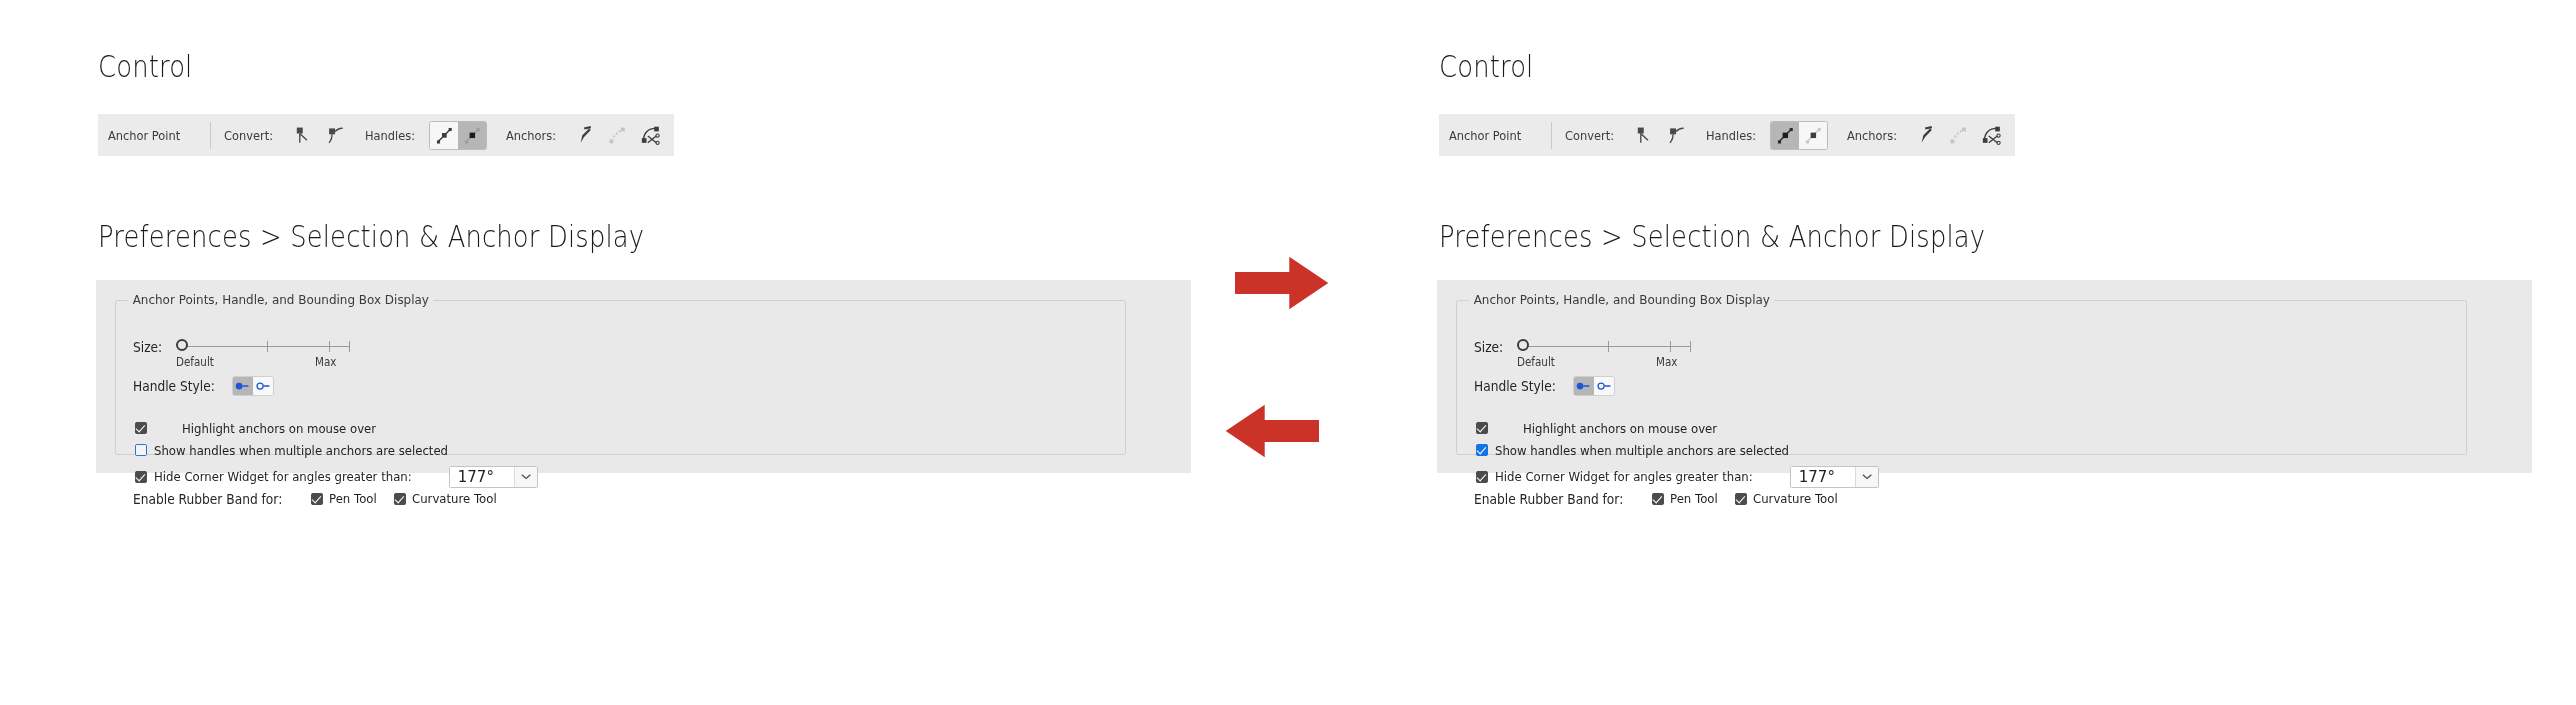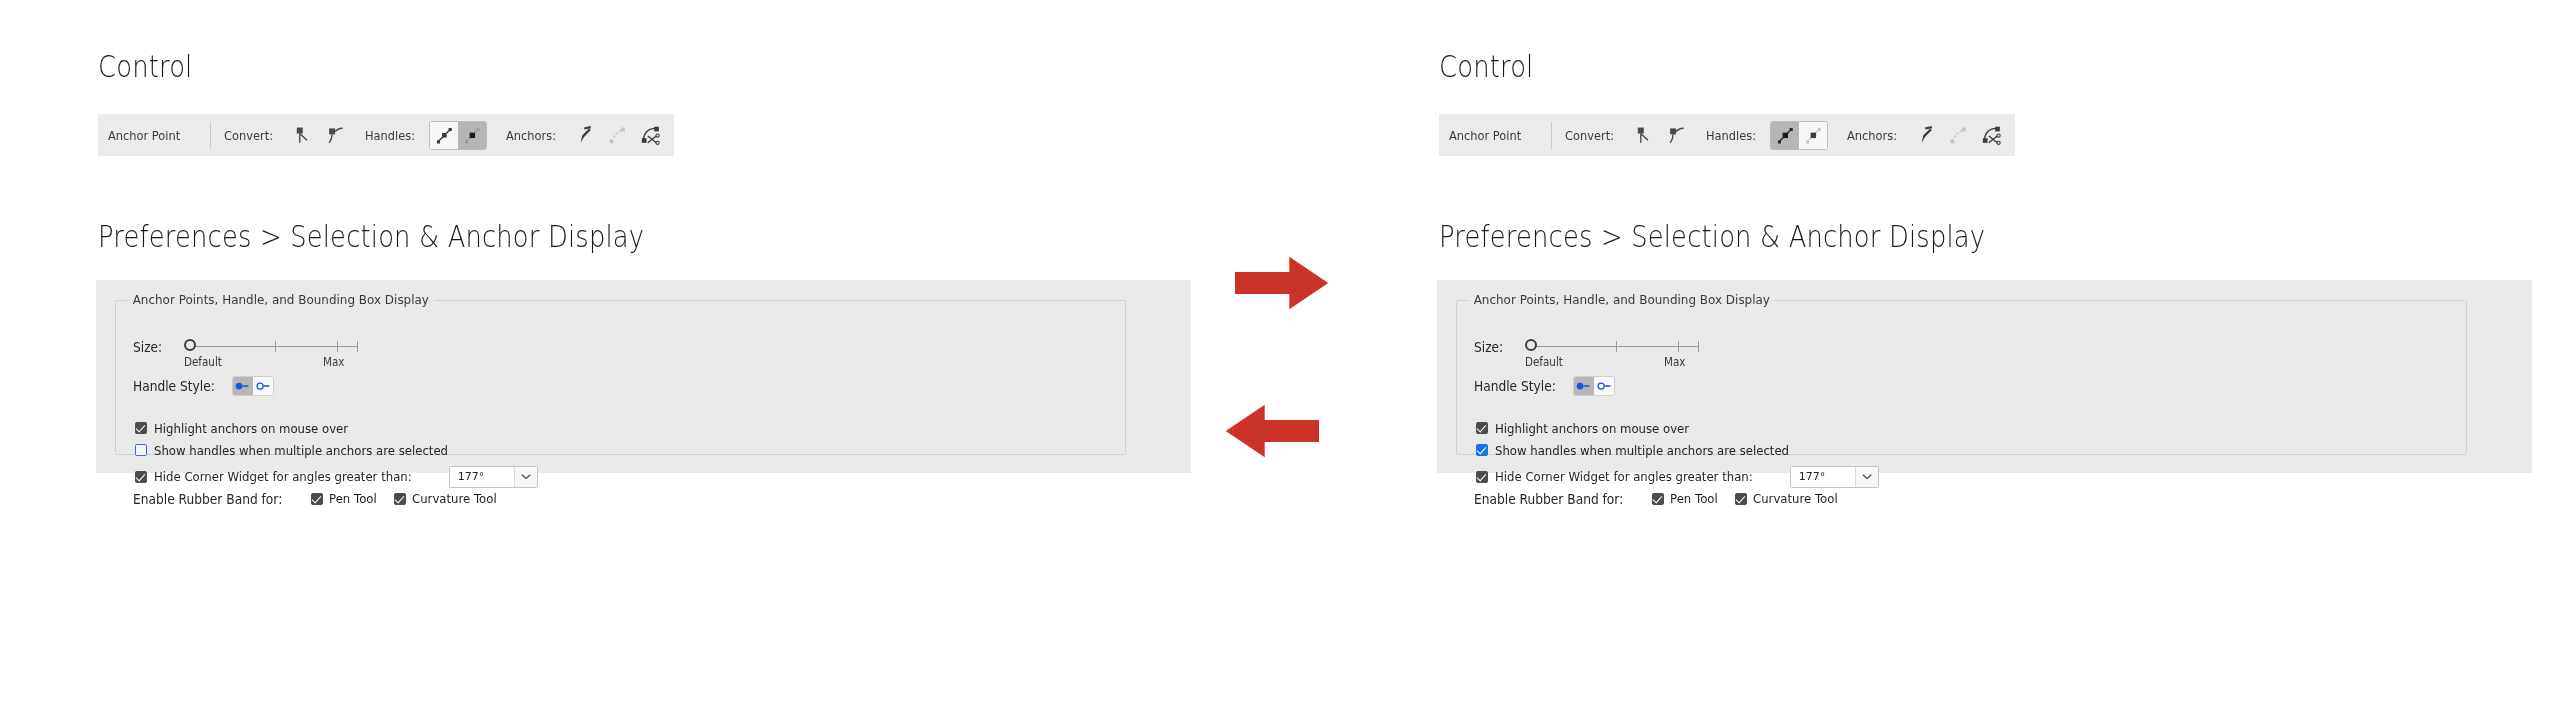--- a/index.html
+++ b/index.html
@@ -160,21 +160,21 @@
     transform-origin: left center;
     white-space: nowrap;
   }
 
   
   .row-size { top: 34px; left: 17px; }
   .slider-wrap {
     position: relative;
     width: 174px;
     height: 24px;
-    margin-left: 18px;
+    margin-left: 10px;
   }
   .slider-track {
     position: absolute;
     top: 11px;
     left: 9.3px;
     width: 165px;
     height: 1.7px;
     background: #9a9a9a;
   }
   .slider-tick {
@@ -220,21 +220,21 @@
     width: 20.4px;
     height: 18.7px;
     display: flex;
     align-items: center;
     justify-content: center;
     background: #f8f8f8;
   }
   .handle-btn.on { background: #b6b6b6; }
 
   
-  .row-cb1 { top: 120px; left: 18.7px; }
+  .row-cb1 { top: 120px; left: 18.7px; gap: 28px; }
   .row-cb2 { top: 142px; left: 18.7px; }
   .row-cb3 { top: 165px; left: 18.7px; }
   .row-rubber { top: 190px; left: 17px; text-align: right; }
 
   .cbox {
     width: 12px;
     height: 12px;
     box-sizing: border-box;
     border-radius: 1.7px;
     flex: 0 0 auto;
@@ -282,21 +282,21 @@
     background: #ffffff;
     height: 22px;
     box-sizing: border-box;
   }
   .select-value {
     min-width: 49px;
     display: flex;
     align-items: center;
     padding: 0 7.6px;
     font-family: "DejaVu Sans", sans-serif;
-    font-size: 11px;
+    font-size: 15px;
     color: #1f1f1f;
     background: #ffffff;
   }
   .select-arrow {
     width: 22px;
     display: flex;
     align-items: center;
     justify-content: center;
     background: #f7f7f7;
     border-left: 0.8px solid #dadada;

